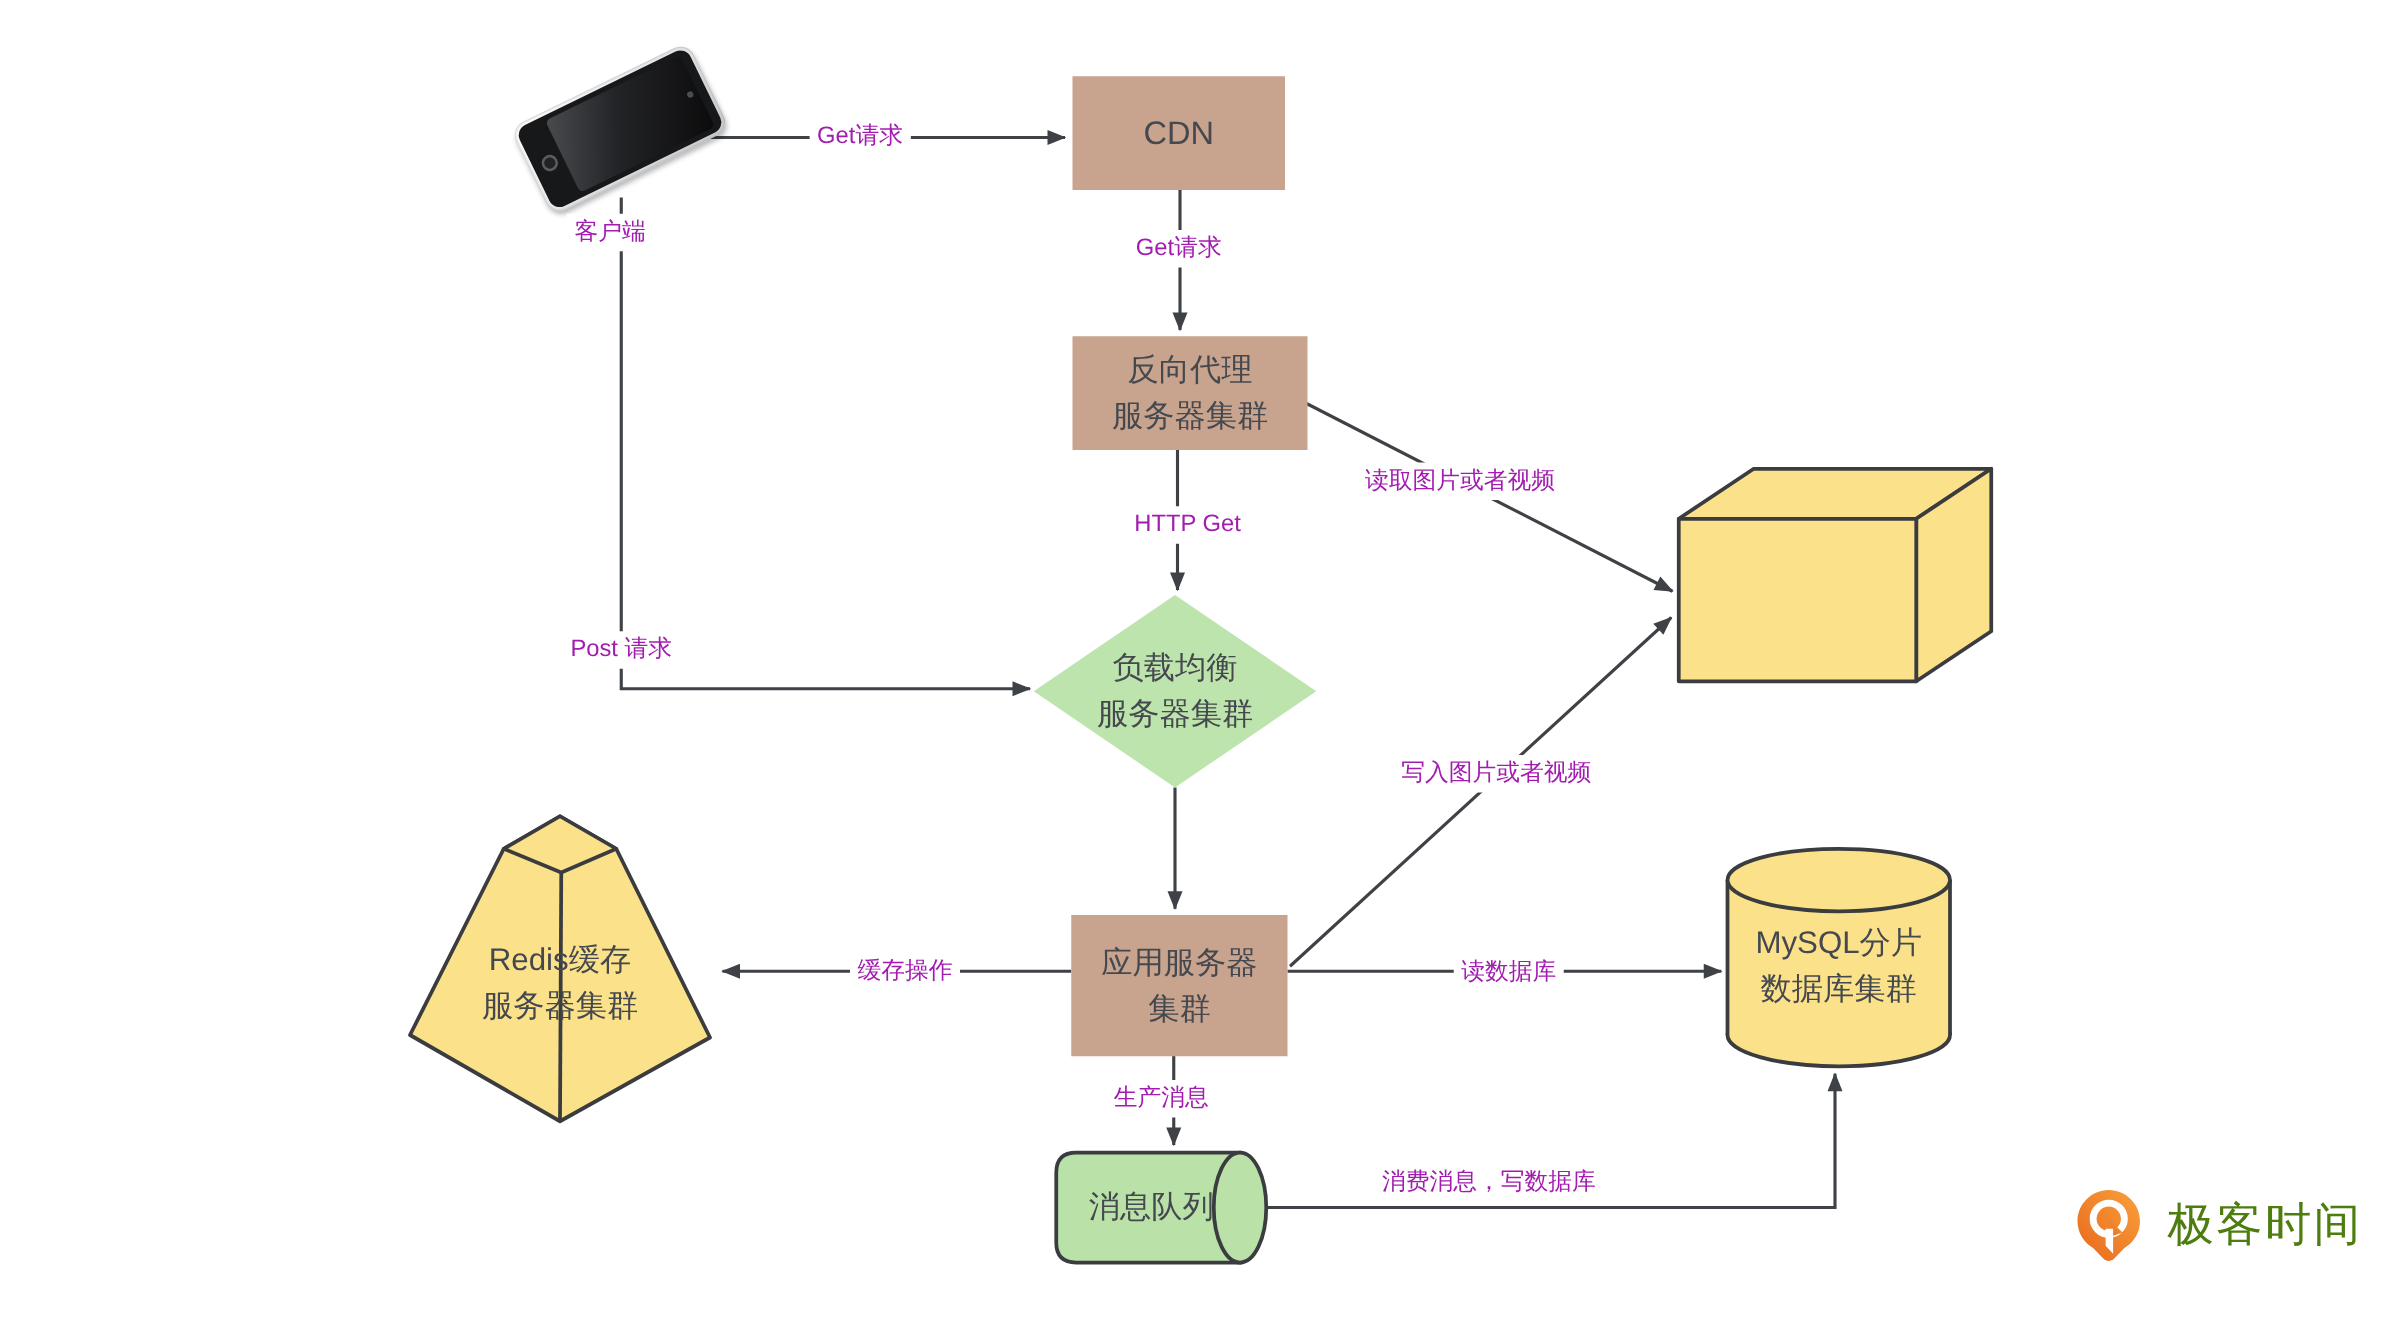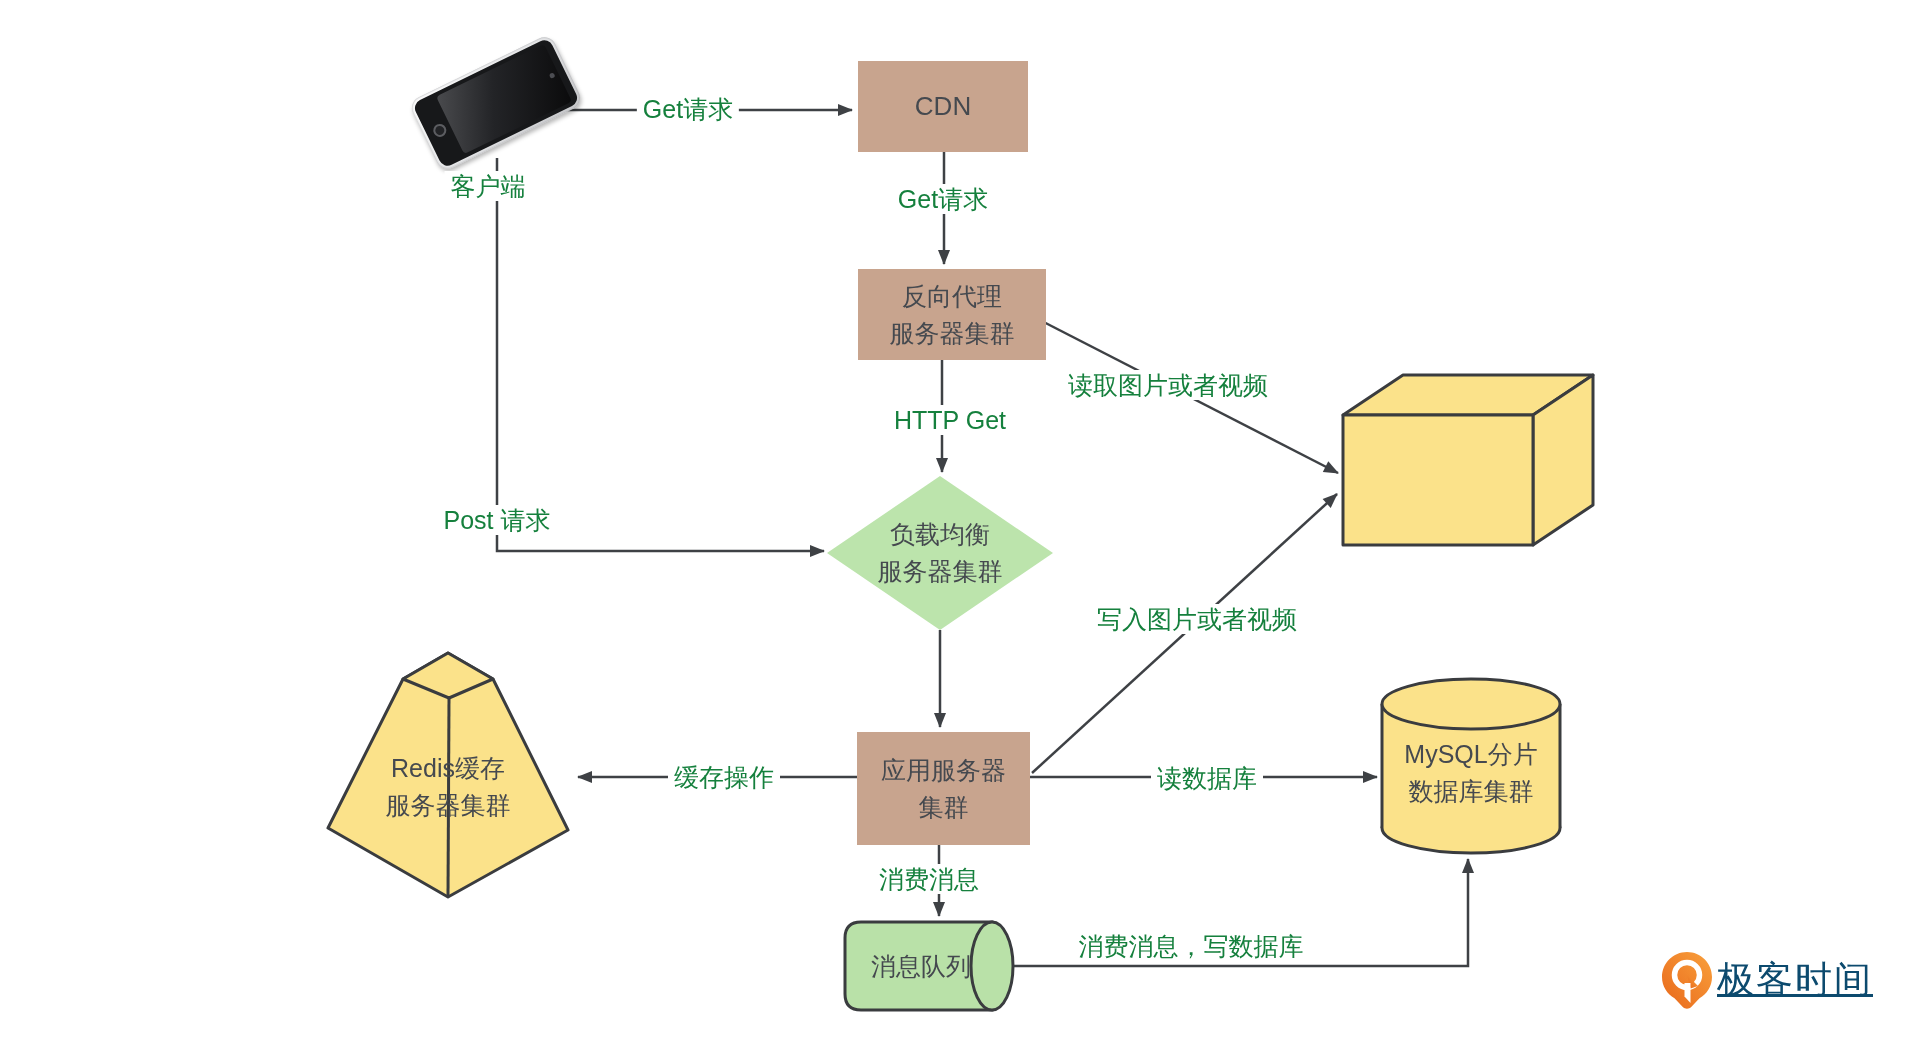--- a/index.html
+++ b/index.html
@@ -11,38 +11,38 @@
   .box{position:absolute;background:#C8A48E;display:flex;flex-direction:column;align-items:center;
        justify-content:center;text-align:center;font-size:25px;line-height:37px;color:#45494F;}
   .box .one{font-size:26px;}
 
   
   .nlabel{position:absolute;transform:translate(-50%,-50%);text-align:center;font-size:25px;
           line-height:37px;white-space:nowrap;color:#45494F;pointer-events:none;}
 
   
   .elabel{position:absolute;transform:translate(-50%,-50%);background:#ffffff;padding:0 6px;
-          font-size:25px;line-height:30px;white-space:nowrap;color:#15803d;}
+          font-size:19px;line-height:30px;white-space:nowrap;color:#a21caf;}
 
   
   .phone{position:absolute;left:417px;top:64px;width:158px;height:78px;transform:rotate(-26deg);}
   .phone-body{position:absolute;left:0;top:0;right:0;bottom:0;border-radius:12px;
               background:linear-gradient(150deg,#fdfdfd 0%,#e3e4e6 55%,#c6c7ca 100%);
               box-shadow:0 3px 4px rgba(0,0,0,0.28), inset 0 0 2px #9a9a9e;}
   .phone-face{position:absolute;left:3px;top:3px;right:3px;bottom:3px;border-radius:9px;background:#17181a;}
   .phone-screen{position:absolute;left:25px;top:4px;right:7px;bottom:4px;border-radius:4px;
                 background:linear-gradient(115deg,#4a4b4e 0%,#232427 42%,#0b0b0c 100%);}
   .phone-home{position:absolute;left:7px;top:50%;transform:translateY(-50%);width:13px;height:13px;
               border-radius:50%;background:#222326;border:2px solid #5c5d61;box-sizing:border-box;}
   .phone-cam{position:absolute;right:11px;top:50%;transform:translateY(-50%);width:5px;height:5px;
              border-radius:50%;background:#4c4d52;}
 
   
   .logo{position:absolute;left:1660px;top:950px;display:flex;align-items:center;}
-  .logo-text{font-size:37px;color:#0c4a6e;letter-spacing:2px;margin-left:3px;font-weight:500;text-decoration:underline;}
+  .logo-text{font-size:37px;color:#4d7c0f;letter-spacing:2px;margin-left:20px;font-weight:500;}
 </style>
 </head>
 <body>
 
 <div class="stage">
 
   <svg class="wires" width="1920" height="1054" viewBox="0 0 1920 1054">
     <defs>
       <marker id="ah" markerUnits="userSpaceOnUse" markerWidth="20" markerHeight="16" refX="15" refY="7" orient="auto">
         <path d="M1,1 L16,7 L1,13 Z" fill="#3E4145"></path>
@@ -139,21 +139,21 @@
   <div class="nlabel" style="left:921px;top:966px;">消息队列</div>
 
   <div class="elabel" style="left:688px;top:109px;">Get请求</div>
   <div class="elabel" style="left:943px;top:199px;">Get请求</div>
   <div class="elabel" style="left:950px;top:420px;">HTTP Get</div>
   <div class="elabel" style="left:1168px;top:385px;">读取图片或者视频</div>
   <div class="elabel" style="left:497px;top:520px;">Post 请求</div>
   <div class="elabel" style="left:724px;top:777px;">缓存操作</div>
   <div class="elabel" style="left:1207px;top:778px;">读数据库</div>
   <div class="elabel" style="left:1197px;top:619px;">写入图片或者视频</div>
-  <div class="elabel" style="left:929px;top:879px;">消费消息</div>
+  <div class="elabel" style="left:929px;top:879px;">生产消息</div>
   <div class="elabel" style="left:1191px;top:946px;">消费消息，写数据库</div>
 
   <div class="logo">
     <svg width="54" height="60" viewBox="0 0 54 60">
       <path d="M27,2 C40.8,2 52,13.2 52,27 C52,36.3 46.8,44.2 39.5,48.3 L31.2,57 C29,59.3 25,59.3 22.8,57 L14.5,48.3 C7.2,44.2 2,36.3 2,27 C2,13.2 13.2,2 27,2 Z" fill="url(#logo-grad)"></path>
       <defs>
         <linearGradient id="logo-grad" x1="0" y1="1" x2="1" y2="0">
           <stop offset="0" stop-color="#E8671B"></stop>
             <stop offset="1" stop-color="#F9A13C"></stop>
         </linearGradient>

